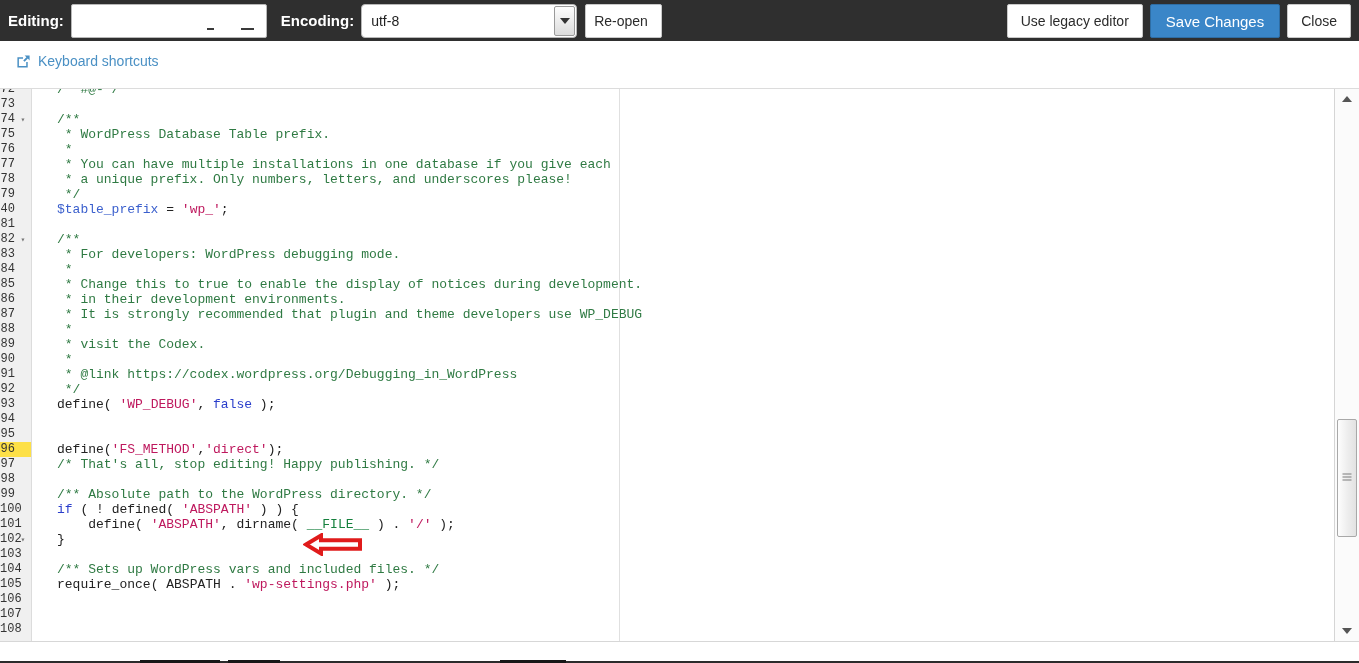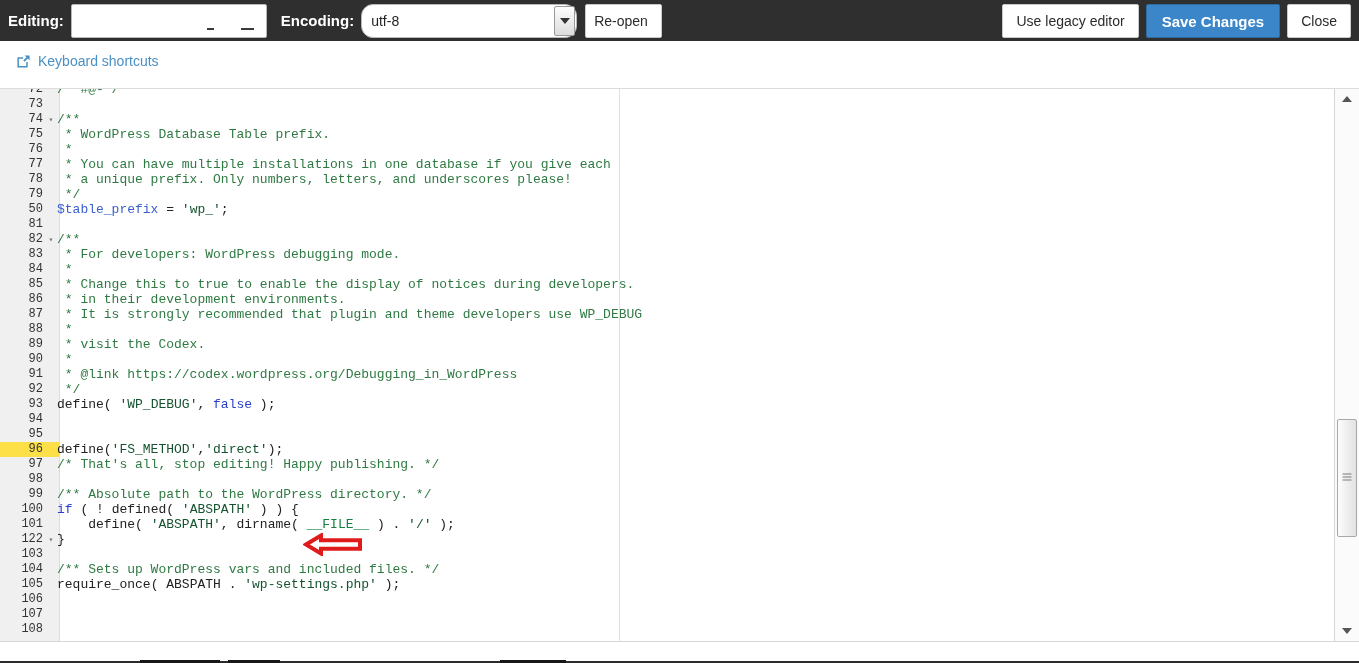--- a/index.html
+++ b/index.html
@@ -44,21 +44,21 @@
   }
   #encoding-select-wrap {
     position: relative;
     width: 216px; height: 34px;
     margin-left: 0px;
   }
   #encoding-select {
     width: 216px; height: 34px;
     background: #ffffff;
     border: 1px solid #b8b8b8;
-    border-radius: 12px;
+    border-radius: 4px;
     font-family: "Liberation Sans", sans-serif;
     font-size: 14px;
     color: #222;
     padding-left: 9px;
     display: flex; align-items: center;
   }
   .sel-arrow-box {
     position: absolute; top: 2px; right: 2px;
     width: 21px; height: 30px;
     background: linear-gradient(#fdfdfd, #dcdcdc);
@@ -87,21 +87,21 @@
   }
   #reopen-btn { margin-left: 8px; padding-left: 8px; }
   #right-btns {
     position: absolute; right: 8px; top: 4px;
     display: flex; align-items: center; gap: 7px;
   }
   #save-changes-btn {
     background: #3a86c8;
     border: 1px solid #2e6da4;
     color: #ffffff;
-    font-weight: bold;
+    font-weight: normal;
     font-size: 15px;
     height: 34px;
     padding: 0 15px;
     border-radius: 2px;
     cursor: pointer;
     display: flex; align-items: center;
     white-space: nowrap;
   }
 
   
@@ -179,21 +179,21 @@
 
   
   #editor {
     position: absolute; left: 0; top: 89px;
     width: 1359px; height: 552px;
     background: #ffffff;
     overflow: hidden;
   }
   #gutter {
     position: absolute; left: 0; top: 0;
-    width: 60px; height: 552px;
+    width: 32px; height: 552px;
     background: #f0f0f0;
     border-right: 1px solid #dcdcdc;
   }
   .gline {
     position: relative;
     height: 15px;
     line-height: 15px;
     font-family: "Liberation Mono", "DejaVu Sans Mono", monospace;
     font-size: 12px;
     color: #333333;
@@ -216,21 +216,21 @@
     font-size: 13px;
   }
   .cline {
     height: 15px; line-height: 15px;
     white-space: pre;
     padding-left: 8px;
     color: #222222;
   }
   .cline.cur { background: #f0f0f0; }
   .cm   { color: #2f7a43; }
-  .str  { color: #14532d; }
+  .str  { color: #be185d; }
   .kw   { color: #2a3ecb; }
   .var  { color: #3a5fcd; text-align: center; }
   .fn   { color: #222222; }
   .cst  { color: #15803d; }
   #print-guide {
     position: absolute; left: 619px; top: 0;
     width: 1px; height: 552px;
     background: #e0e0e0;
   }
   #caret {
@@ -415,21 +415,21 @@
   <div id="gutter">
       <div style="position: absolute; left: 0px; right: 0px; top: -7px;">
         <div class="gline"><span>72</span></div>
         <div class="gline"><span>73</span></div>
         <div class="gline"><span>74</span><span class="fold">▾</span></div>
         <div class="gline"><span>75</span></div>
         <div class="gline"><span>76</span></div>
         <div class="gline"><span>77</span></div>
         <div class="gline"><span>78</span></div>
         <div class="gline"><span>79</span></div>
-        <div class="gline"><span>50</span></div>
+        <div class="gline"><span>40</span></div>
         <div class="gline"><span>81</span></div>
         <div class="gline"><span>82</span><span class="fold">▾</span></div>
         <div class="gline"><span>83</span></div>
         <div class="gline"><span>84</span></div>
         <div class="gline"><span>85</span></div>
         <div class="gline"><span>86</span></div>
         <div class="gline"><span>87</span></div>
         <div class="gline"><span>88</span></div>
         <div class="gline"><span>89</span></div>
         <div class="gline"><span>90</span></div>
@@ -437,21 +437,21 @@
         <div class="gline"><span>92</span></div>
         <div class="gline"><span>93</span></div>
         <div class="gline"><span>94</span></div>
         <div class="gline"><span>95</span></div>
         <div class="gline cur"><span>96</span></div>
         <div class="gline"><span>97</span></div>
         <div class="gline"><span>98</span></div>
         <div class="gline"><span>99</span></div>
         <div class="gline"><span>100</span></div>
         <div class="gline"><span>101</span></div>
-        <div class="gline"><span>122</span><span class="fold">▾</span></div>
+        <div class="gline"><span>102</span><span class="fold">▾</span></div>
         <div class="gline"><span>103</span></div>
         <div class="gline"><span>104</span></div>
         <div class="gline"><span>105</span></div>
         <div class="gline"><span>106</span></div>
         <div class="gline"><span>107</span></div>
         <div class="gline"><span>108</span></div>
       </div>
     </div>
   <div id="code">
       <div style="position: absolute; left: 0px; right: 0px; top: -7px;">
@@ -461,21 +461,21 @@
         <div class="cline"><span class="cm"> * WordPress Database Table prefix.</span></div>
         <div class="cline"><span class="cm"> *</span></div>
         <div class="cline"><span class="cm"> * You can have multiple installations in one database if you give each</span></div>
         <div class="cline"><span class="cm"> * a unique prefix. Only numbers, letters, and underscores please!</span></div>
         <div class="cline"><span class="cm"> */</span></div>
         <div class="cline"><span class="var">$table_prefix</span><span class="fn"> = </span><span class="str">'wp_'</span><span class="fn">;</span></div>
         <div class="cline">&nbsp;</div>
         <div class="cline"><span class="cm">/**</span></div>
         <div class="cline"><span class="cm"> * For developers: WordPress debugging mode.</span></div>
         <div class="cline"><span class="cm"> *</span></div>
-        <div class="cline"><span class="cm"> * Change this to true to enable the display of notices during developers.</span></div>
+        <div class="cline"><span class="cm"> * Change this to true to enable the display of notices during development.</span></div>
         <div class="cline"><span class="cm"> * in their development environments.</span></div>
         <div class="cline"><span class="cm"> * It is strongly recommended that plugin and theme developers use WP_DEBUG</span></div>
         <div class="cline"><span class="cm"> *</span></div>
         <div class="cline"><span class="cm"> * visit the Codex.</span></div>
         <div class="cline"><span class="cm"> *</span></div>
         <div class="cline"><span class="cm"> * @link https://codex.wordpress.org/Debugging_in_WordPress</span></div>
         <div class="cline"><span class="cm"> */</span></div>
         <div class="cline"><span class="fn">define( </span><span class="str">'WP_DEBUG'</span><span class="fn">, </span><span class="kw">false</span><span class="fn"> );</span></div>
         <div class="cline">&nbsp;</div>
         <div class="cline">&nbsp;</div>

